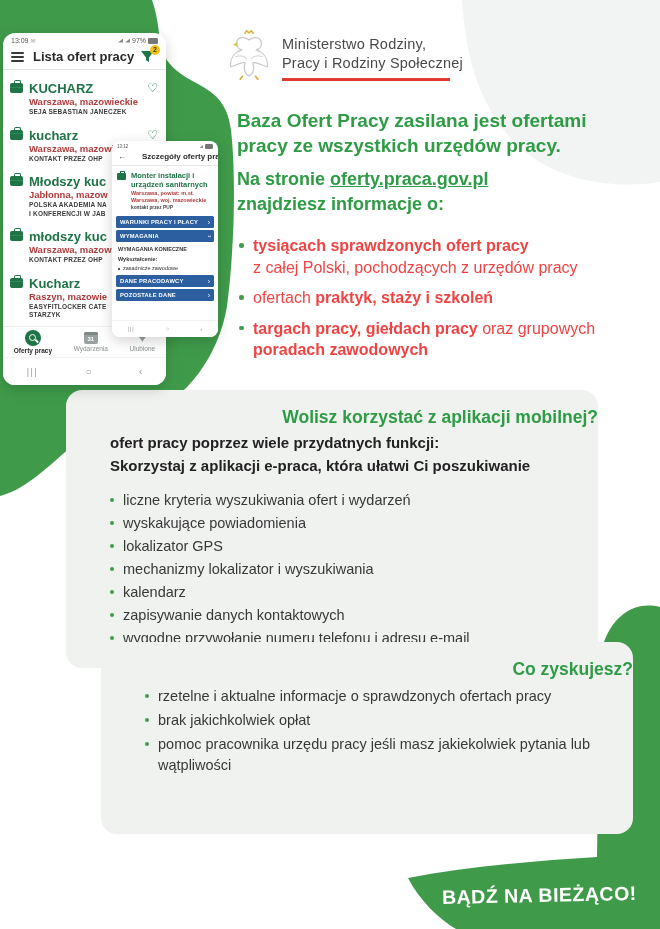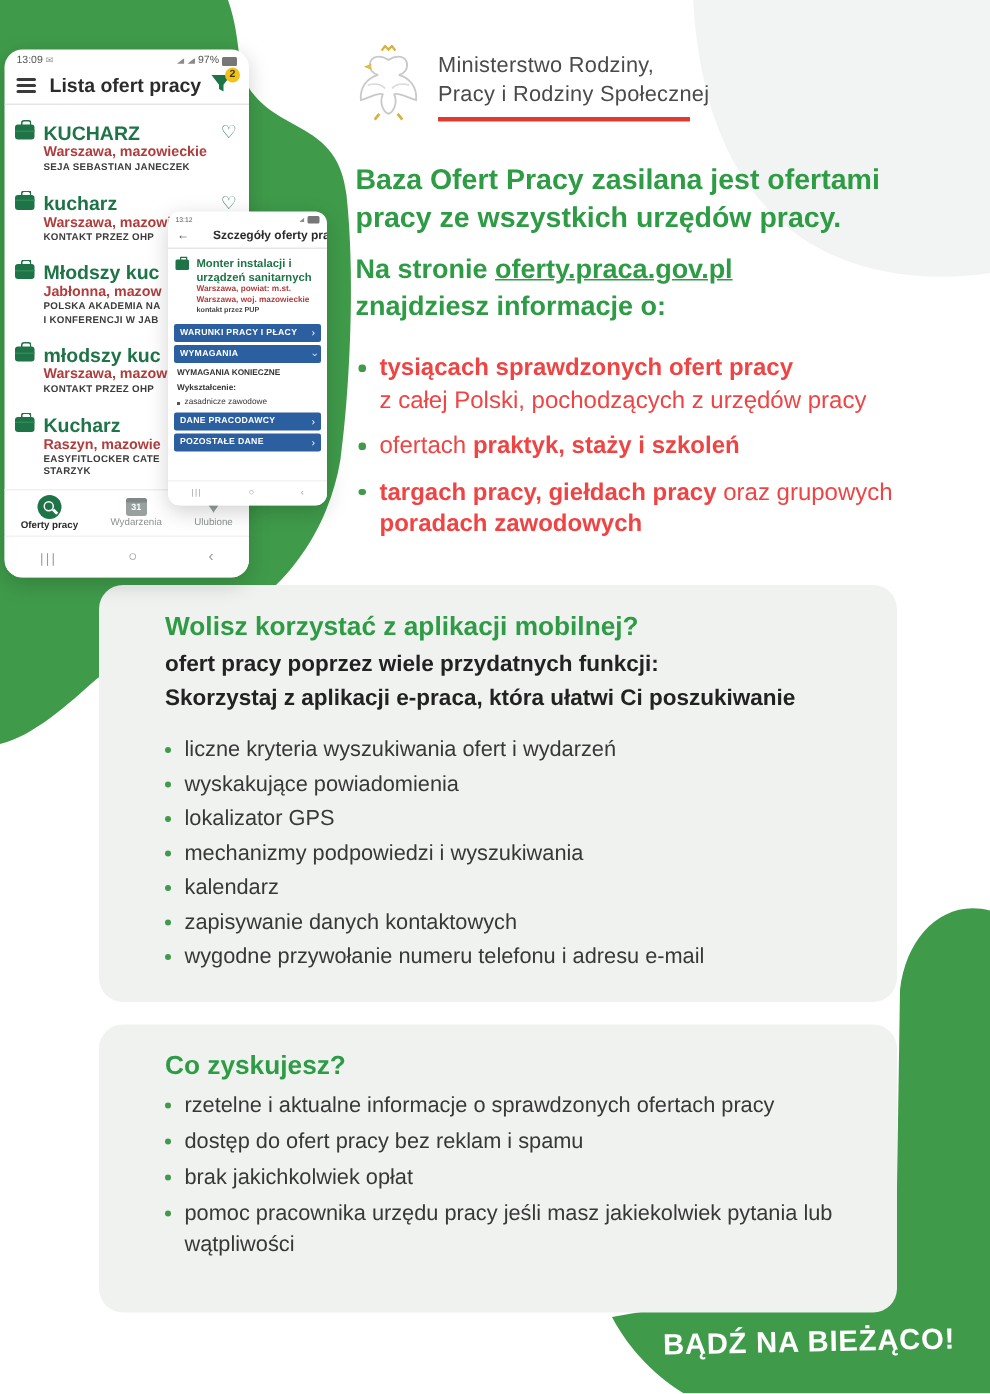--- a/index.html
+++ b/index.html
@@ -4,33 +4,33 @@
 <style>
   html,body{margin:0;padding:0;background:#fff;}
   #canvas{position:relative;width:660px;height:929px;overflow:hidden;background:#fff;
           font-family:"Liberation Sans","DejaVu Sans",sans-serif;color:#303030;}
   .abs{position:absolute;}
   svg.deco{position:absolute;left:0;top:0;z-index:0;}
 
   
   .gray-card{position:absolute;left:66px;width:532px;background:#F0F2F0;border-radius:16px;z-index:1;}
   #card-app{top:390px;height:278px;}
-  #card-benefits{top:683px;height:192px;}
-  .card-head{margin:17px 0 4px 44px;font-size:17.5px;font-weight:700;color:#2E9B45;}
+  #card-benefits{top:642px;height:192px;margin-left:35px;}
+  .card-head{margin:17px 0 4px 44px;font-size:17.5px;font-weight:700;color:#2E9B45;text-align:right;}
   .card-sub{margin:2px 0 0 44px;font-size:15px;font-weight:700;color:#222;line-height:21px;}
   ul.dot-list{list-style:none;margin:14px 0 0 44px;padding:0;}
   ul.dot-list li{position:relative;padding-left:13px;font-size:14.5px;color:#383838;
                  line-height:21px;margin-bottom:2px;max-width:455px;}
   ul.dot-list li::before{content:"";position:absolute;left:0;top:8px;width:4px;height:4px;
                  border-radius:50%;background:#3F9B4A;}
   #card-benefits ul.dot-list{margin-top:6px;}
   #card-benefits ul.dot-list li{margin-bottom:3px;}
 
   
-  #ministry{left:236px;top:30px;z-index:1;display:flex;align-items:flex-start;}
+  #ministry{left:226px;top:30px;z-index:1;display:flex;align-items:flex-start;}
   #ministry-text{margin-left:10px;padding-top:5px;}
   .ministry-line{font-size:14.5px;color:#4A4A4A;line-height:19px;letter-spacing:.2px;}
   #ministry-underline{width:168px;height:3px;background:#E03A30;margin-top:5px;}
 
   
   #intro{left:237px;top:108px;width:410px;z-index:1;}
   .intro-hline{font-size:19px;font-weight:700;color:#2E9B45;line-height:25px;white-space:nowrap;}
   #intro-sub{margin-top:9px;font-size:18px;font-weight:600;color:#2E9B45;line-height:25px;}
   #intro-link{color:#2E9B45;text-decoration:underline;font-weight:600;}
   ul.intro-bullets{list-style:none;margin:18px 0 0 2px;padding:0;}
@@ -172,37 +172,36 @@
     <div class="card-sub">ofert pracy poprzez wiele przydatnych funkcji:</div>
     <div class="card-sub">Skorzystaj z aplikacji e-praca, która ułatwi Ci poszukiwanie</div>
     <ul class="dot-list">
 
         <li><span>liczne kryteria wyszukiwania ofert i wydarzeń</span></li>
 
         <li><span>wyskakujące powiadomienia</span></li>
 
         <li><span>lokalizator GPS</span></li>
 
-        <li><span>mechanizmy podpowiedzi i wyszukiwania</span></li>
+        <li><span>mechanizmy lokalizator i wyszukiwania</span></li>
 
         <li><span>kalendarz</span></li>
 
         <li><span>zapisywanie danych kontaktowych</span></li>
 
         <li><span>wygodne przywołanie numeru telefonu i adresu e-mail</span></li>
       </ul>
   </div>
 
   <div id="card-benefits" class="gray-card">
     <div class="card-head">Co zyskujesz?</div>
     <ul class="dot-list">
 
         <li><span>rzetelne i aktualne informacje o sprawdzonych ofertach pracy</span></li>
 
-        <li><span>dostęp do ofert pracy bez reklam i spamu</span></li>
 
 
         <li><span>brak jakichkolwiek opłat</span></li>
 
         <li><span>pomoc pracownika urzędu pracy jeśli masz jakiekolwiek pytania lub wątpliwości</span></li>
       </ul>
   </div>
 
   <div id="phone1" class="phone">
     <div class="statusbar">

